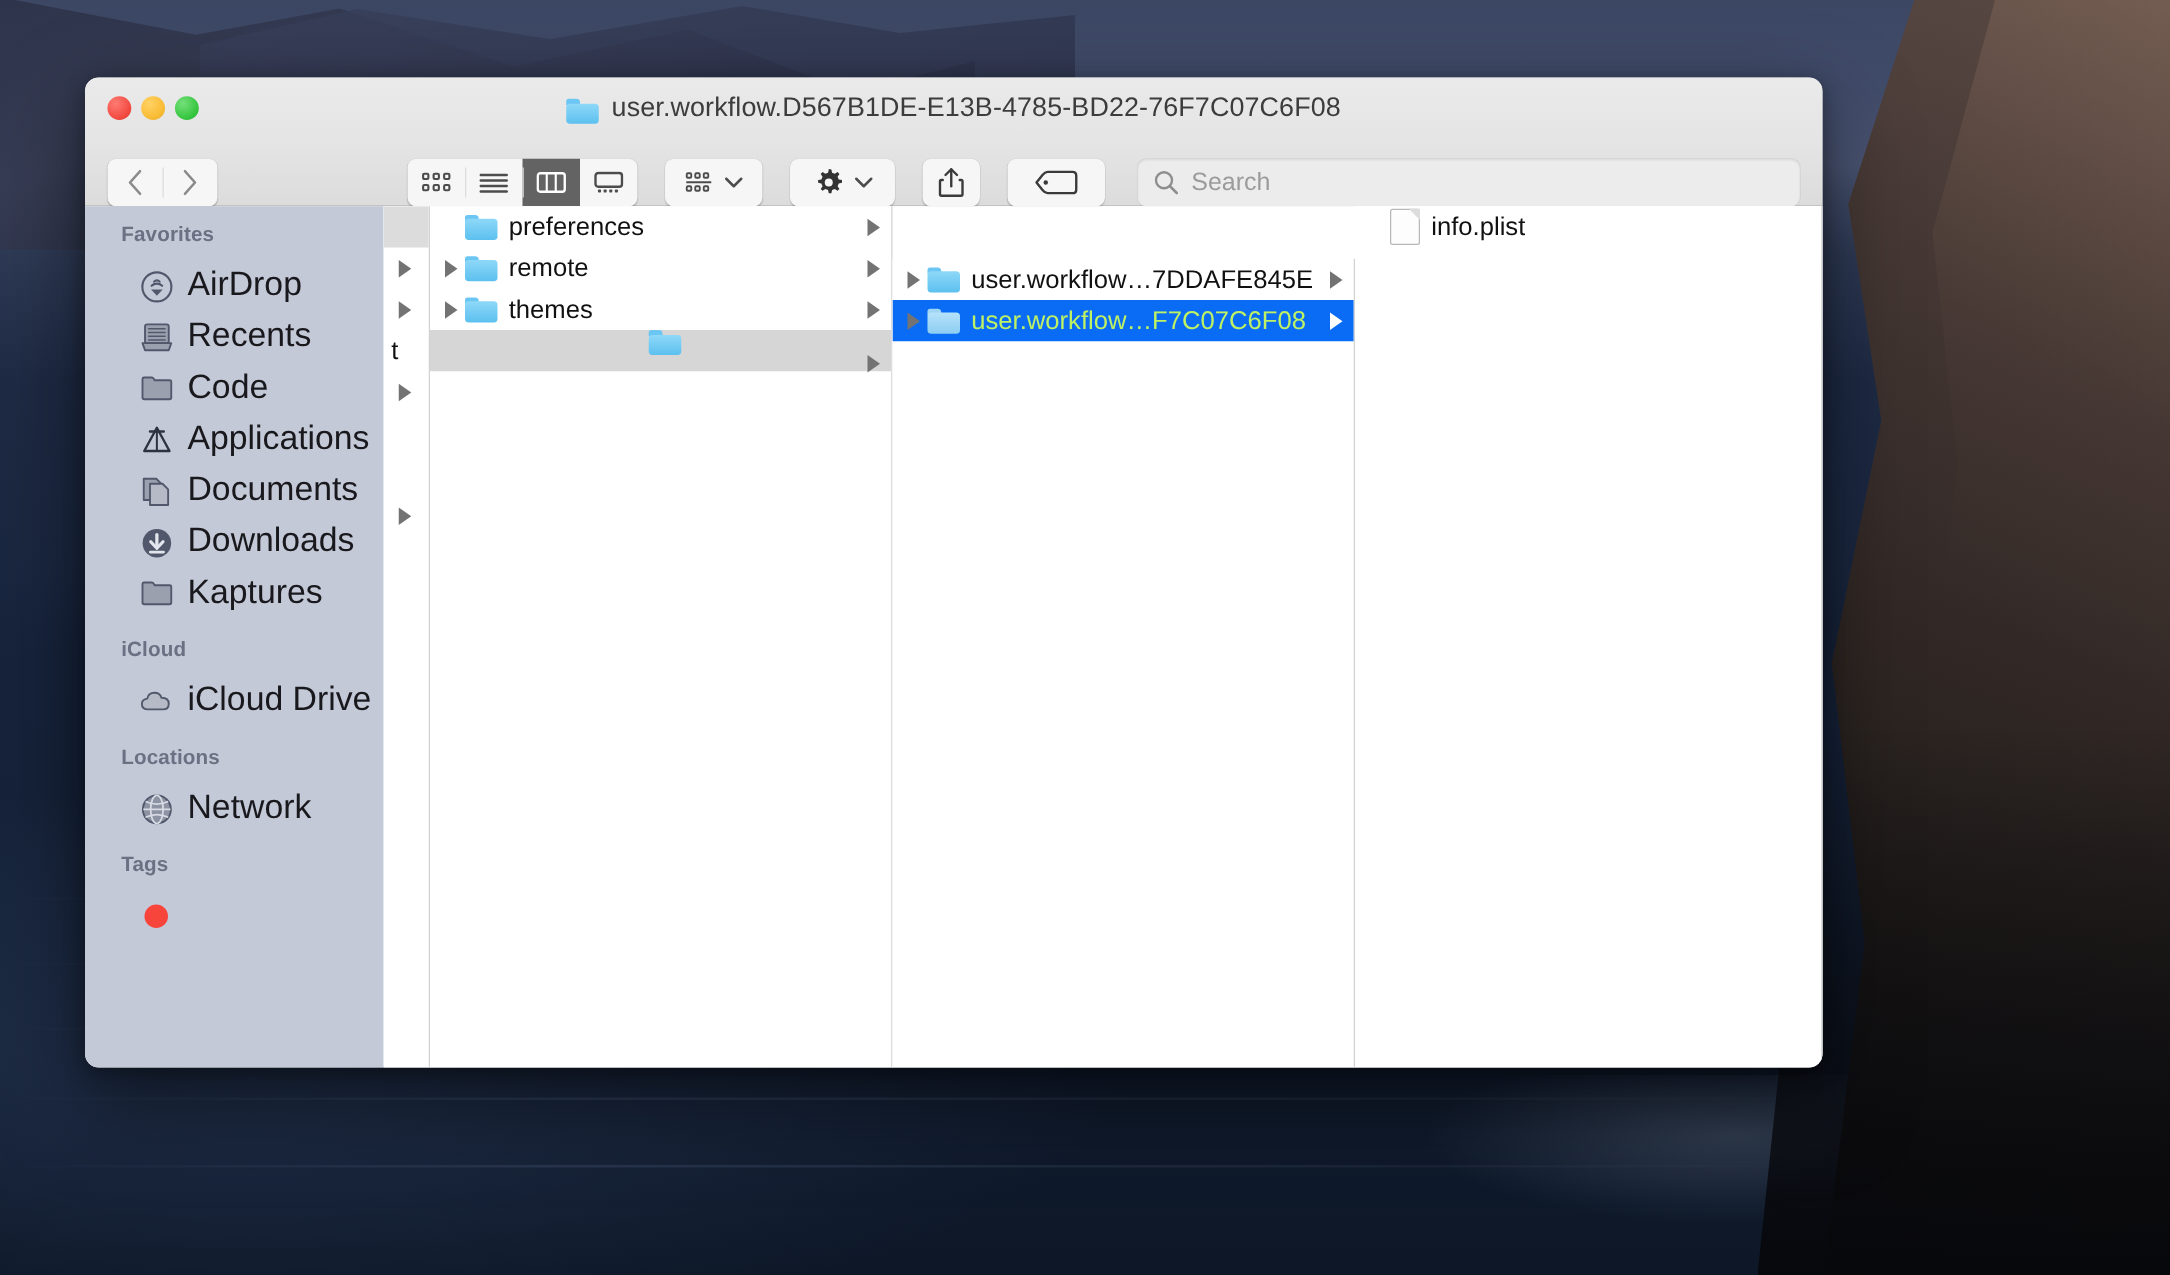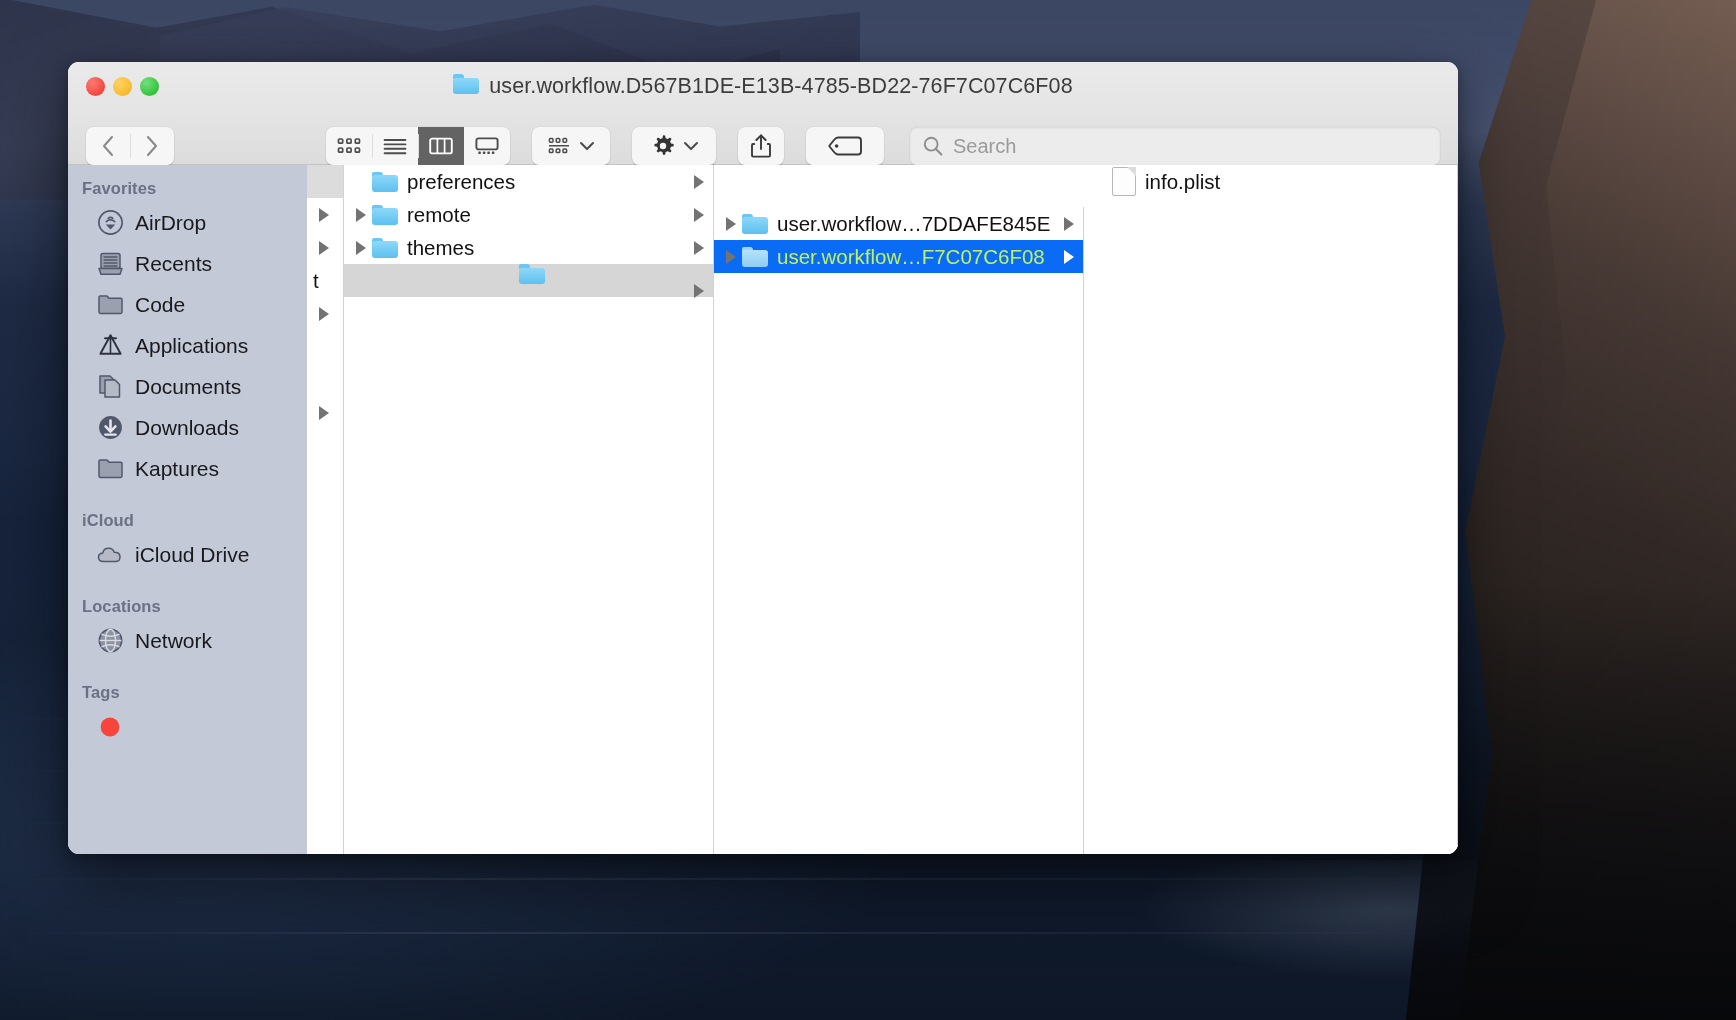--- a/index.html
+++ b/index.html
@@ -94,21 +94,21 @@
     position: absolute; left: 18px; top: 15px;
     display: flex; gap: 8px;
   }
   .light { width: 19px; height: 19px; border-radius: 50%; position: relative; }
   .light.red    { background: radial-gradient(circle at 34% 30%, #ff7b72, #f24b42 64%, #db3a31); }
   .light.yellow { background: radial-gradient(circle at 34% 30%, #ffd264, #f9bc35 64%, #e0a523); }
   .light.green  { background: radial-gradient(circle at 34% 30%, #74e07a, #38c641 64%, #29ae33); }
 
   .win-title {
     position: absolute; left: 0; right: 0; top: 12px;
-    display: flex; align-items: flex-start; justify-content: center; gap: 10px;
+    display: flex; align-items: flex-end; justify-content: center; gap: 10px;
     font-size: 21.5px; color: #3c3c3c; font-weight: 400;
     letter-spacing: .1px;
     pointer-events: none;
   }
 
   
   .folder {
     display: inline-block; position: relative;
     width: 26px; height: 20px; flex: none;
   }
@@ -169,30 +169,31 @@
 
   
   .wbody { display: flex; height: 689px; }
 
   .sidebar {
     width: 239px; flex: none;
     background: #c4c9d8;
     padding-top: 14px;
     overflow: hidden;
     position: relative;
+    padding-left: 15px;
   }
   .sb-header {
     font-size: 16.5px; color: #6b7083; font-weight: 700;
     padding: 0 0 4px 14px; letter-spacing: .1px;
   }
   .sb-gap { height: 22px; }
   .sb-item {
-    display: flex; align-items: center; gap: 11px;
+    display: flex; align-items: flex-end; gap: 11px;
     height: 41px; padding-left: 28px;
-    font-size: 21px; color: #19191d;
+    font-size: 27px; color: #19191d;
     cursor: default;
   }
   .sb-ico { width: 28px; height: 28px; flex: none; display: flex; align-items: center; justify-content: center; }
 
   
   .columns { flex: 1; display: flex; background: #fff; position: relative; }
   .col {
     border-right: 1px solid #d2d2d2;
     background: #fff;
     position: relative;

